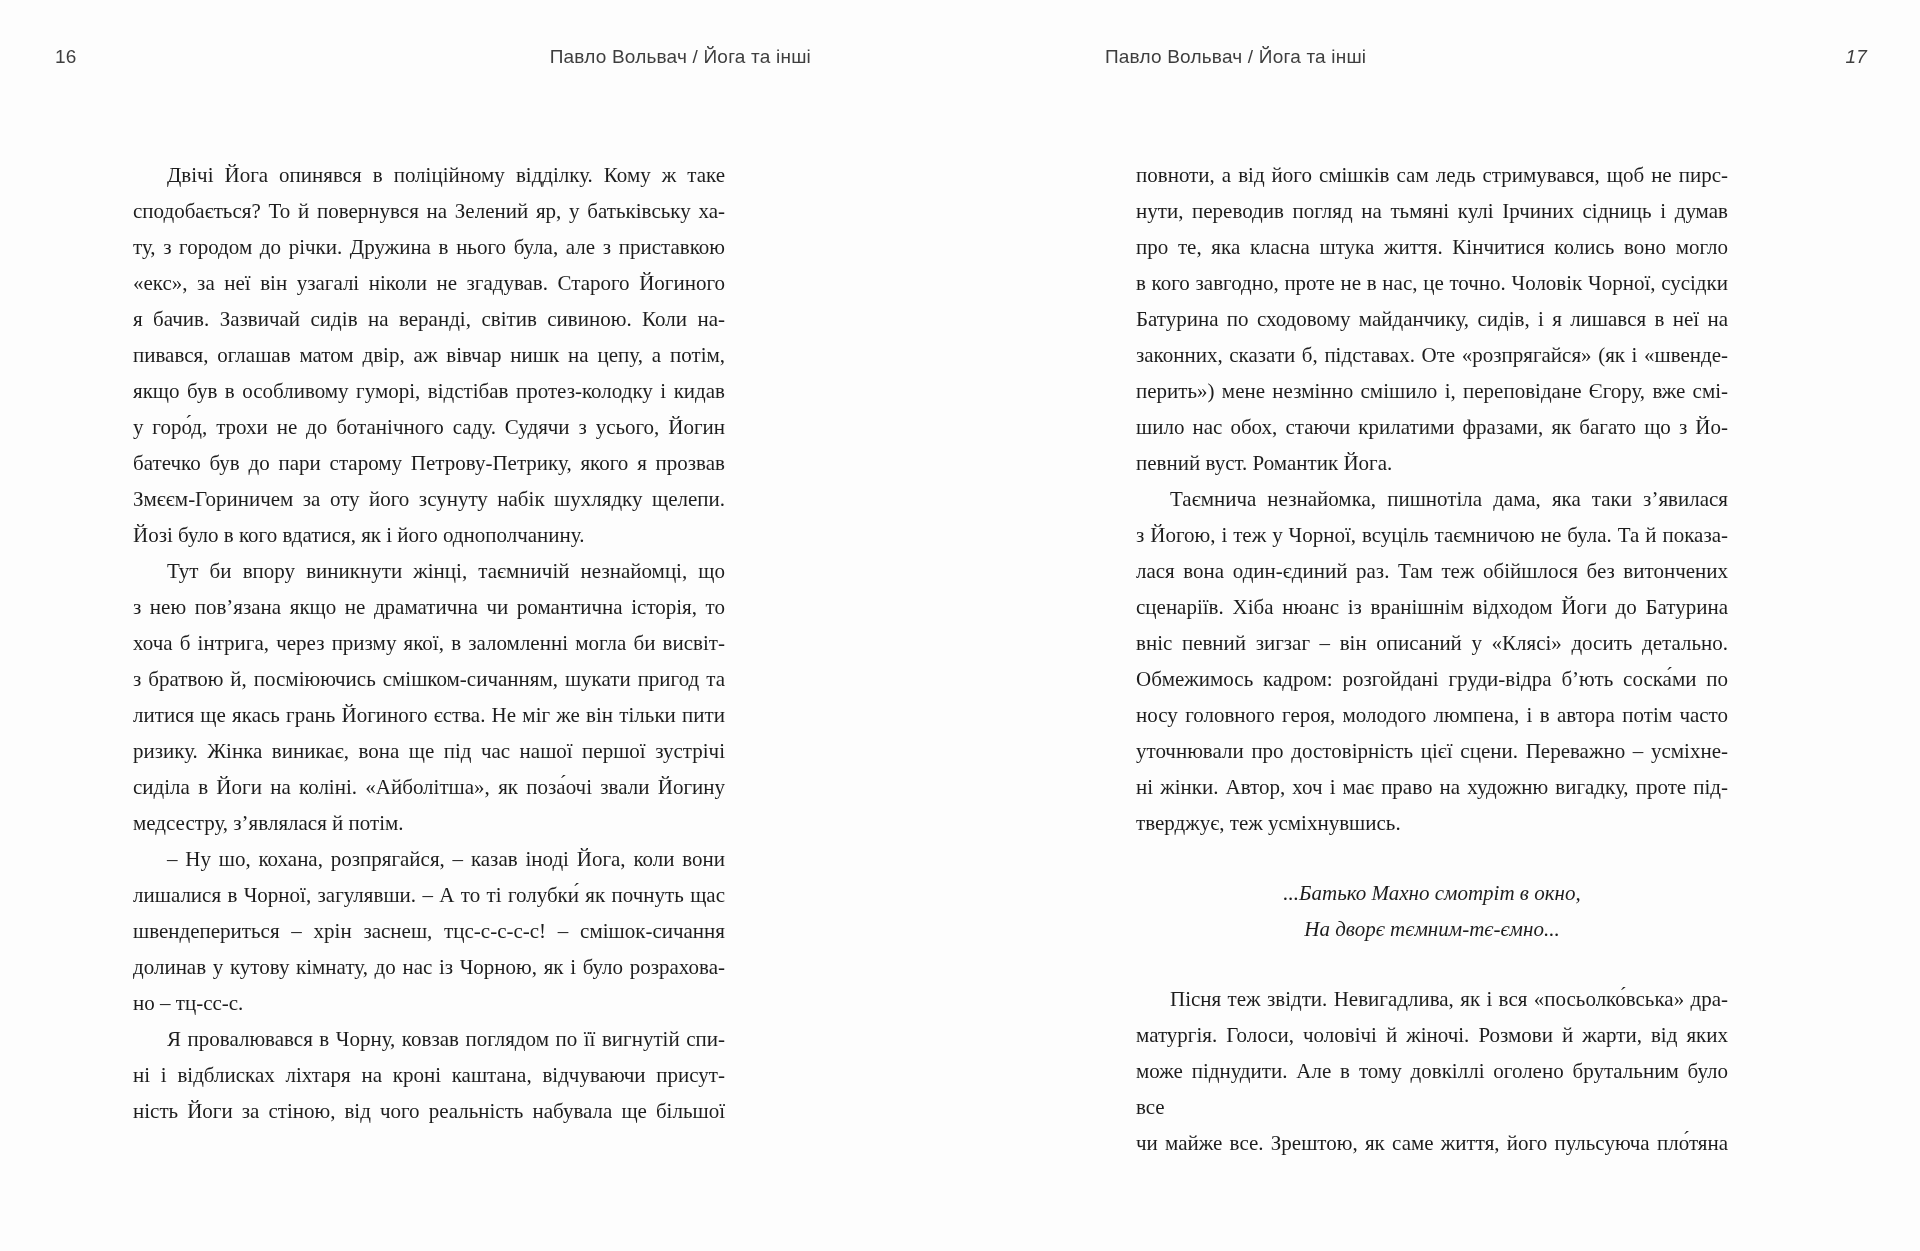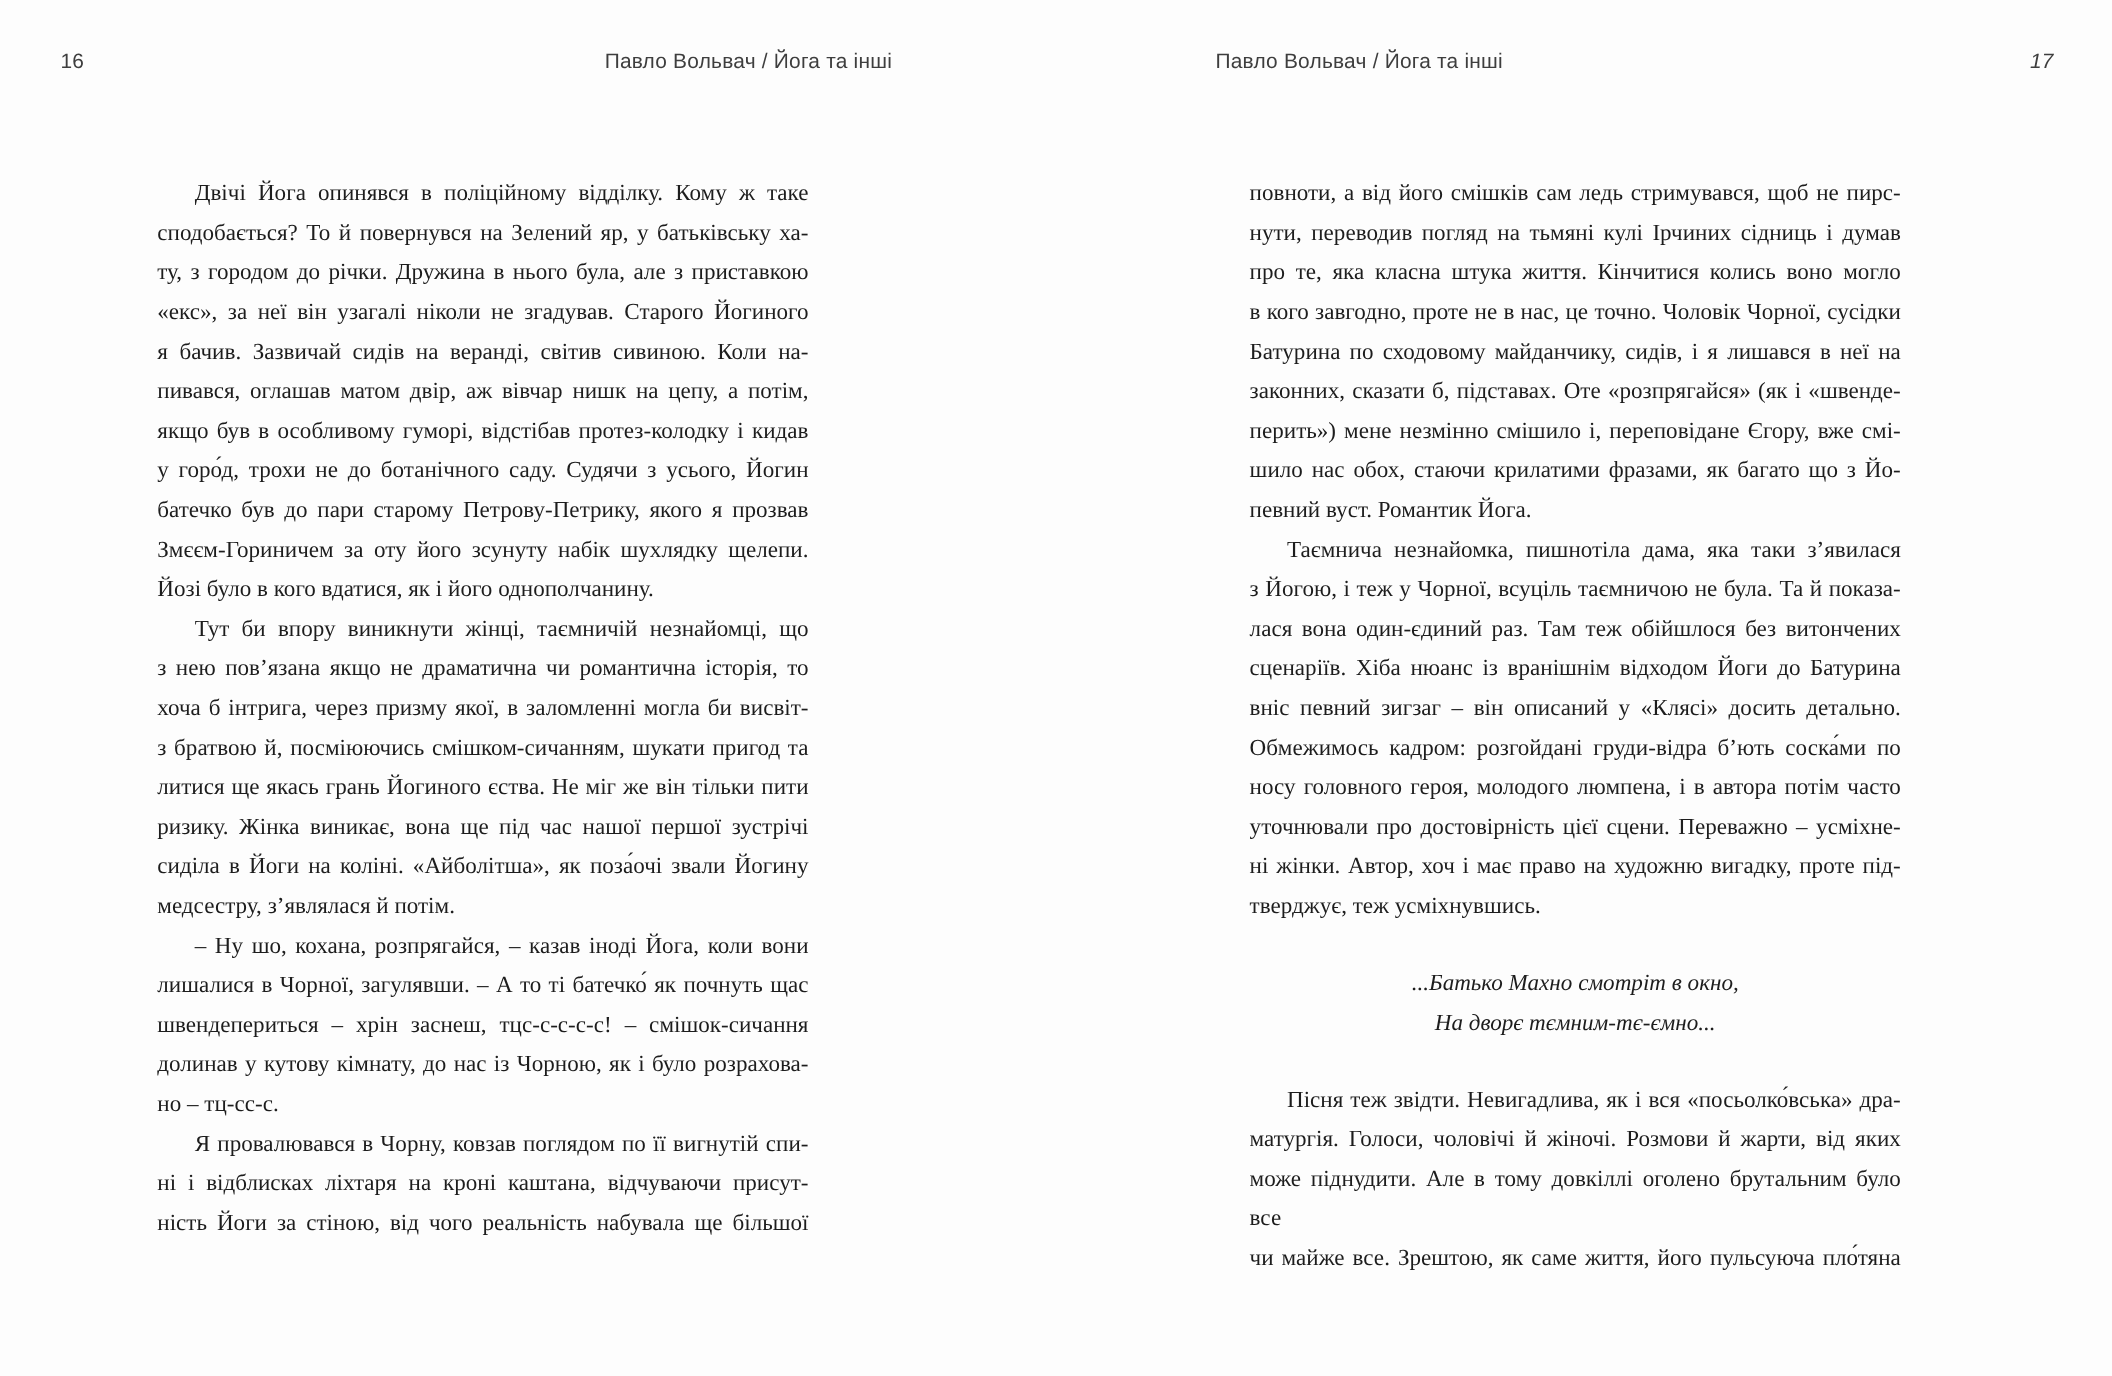--- a/index.html
+++ b/index.html
@@ -28,21 +28,21 @@
   #rh-left  { left: 143px; width: 668px; text-align: right; }
   #rh-right { left: 1105px; }
 
   .column {
     position: absolute;
     top: 157px;
     width: 592px;
     font-size: 21px;
     line-height: 36px;
   }
-  #col-left  { left: 143px; font-family: Liberation Serif, serif; }
+  #col-left  { left: 133px; font-family: Liberation Serif, serif; }
   #col-right { left: 1136px; }
 
   .block { margin: 0; }
   .tline {
     text-align: justify;
     text-align-last: justify;
   }
   .tline.no-just { text-align-last: left; }
   .tline.first   { text-indent: 34px; }
 
@@ -87,21 +87,21 @@
         <div class="tline">з нею пов’язана якщо не драматична чи романтична історія, то</div>
         <div class="tline">хоча б інтрига, через призму якої, в заломленні могла би висвіт-</div>
         <div class="tline">з братвою й, посміюючись смішком-сичанням, шукати пригод та</div>
         <div class="tline">литися ще якась грань Йогиного єства. Не міг же він тільки пити</div>
         <div class="tline">ризику. Жінка виникає, вона ще під час нашої першої зустрічі</div>
         <div class="tline">сиділа в Йоги на коліні. «Айболітша», як поза́очі звали Йогину</div>
         <div class="tline no-just">медсестру, з’являлася й потім.</div>
       </div>
       <div class="block paragraph">
         <div class="tline first">– Ну шо, кохана, розпрягайся, – казав іноді Йога, коли вони</div>
-        <div class="tline">лишалися в Чорної, загулявши. – А то ті батечко́ як почнуть щас</div>
+        <div class="tline">лишалися в Чорної, загулявши. – А то ті голубки́ як почнуть щас</div>
         <div class="tline">швендепериться – хрін заснеш, тцс-с-с-с-с! – смішок-сичання</div>
         <div class="tline">долинав у кутову кімнату, до нас із Чорною, як і було розрахова-</div>
         <div class="tline no-just">но – тц-сс-с.</div>
       </div>
       <div class="block paragraph">
         <div class="tline first">Я провалювався в Чорну, ковзав поглядом по її вигнутій спи-</div>
         <div class="tline">ні і відблисках ліхтаря на кроні каштана, відчуваючи присут-</div>
         <div class="tline">ність Йоги за стіною, від чого реальність набувала ще більшої</div>
       </div>
     </div>

